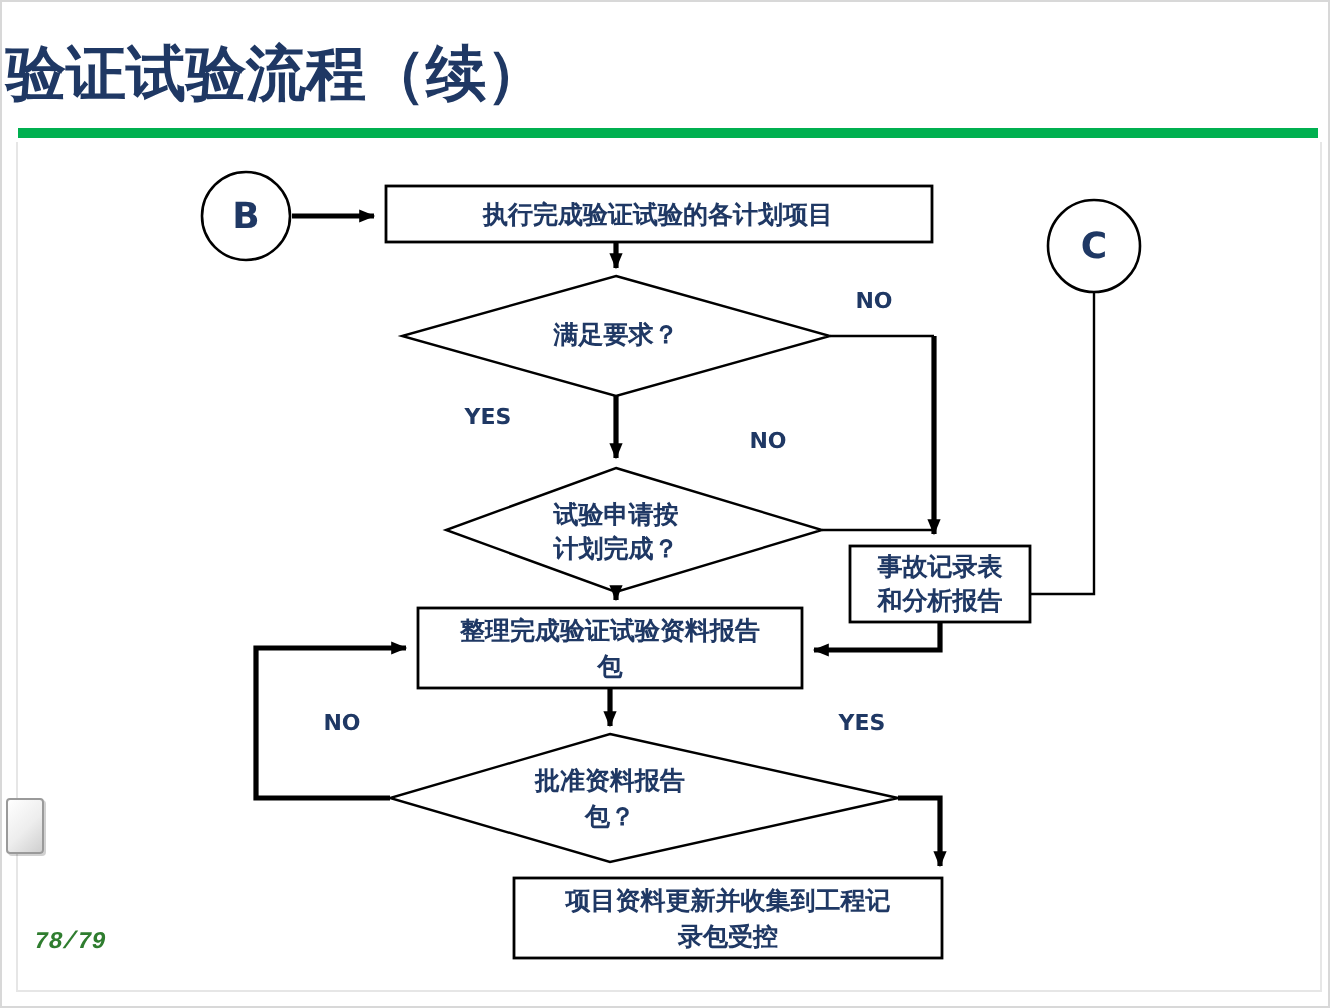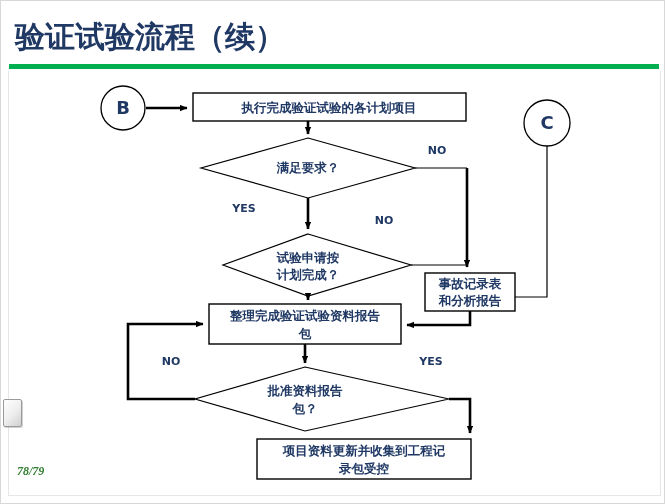--- a/index.html
+++ b/index.html
@@ -7,21 +7,21 @@
   #slide{
     position:relative;
     width:665px;height:504px;
     box-sizing:border-box;
     background:#ffffff;
     border:1px solid #d8d8d8;
     overflow:hidden;
   }
   #title{
     position:absolute;
-    left:14px; top:16px;
+    left:2px; top:16px;
     font-size:30px;
     font-weight:700;
     color:#1f3864;
     letter-spacing:0px;
     white-space:nowrap;
     font-family:Liberation Sans, sans-serif;
   }
   #title-rule{
     position:absolute;
     left:8px; top:63px;
@@ -41,21 +41,21 @@
     left:0; top:0;
     width:665px; height:504px;
   }
   #page-num{
     position:absolute;
     left:16px; top:463px;
     font-size:12px;
     font-weight:700;
     font-style:italic;
     color:#2f7d2f;
-    font-family:Liberation Serif, serif;
+    font-family:Liberation Mono, monospace;
   }
   #left-handle{
     position:absolute;
     left:2px; top:398px;
     width:17px; height:26px;
     background:linear-gradient(135deg,#ffffff 0%,#ededed 55%,#cfcfcf 100%);
     border:1px solid #9a9a9a;
     border-radius:2px;
     box-shadow:1px 1px 0 rgba(0,0,0,.18);
   }

